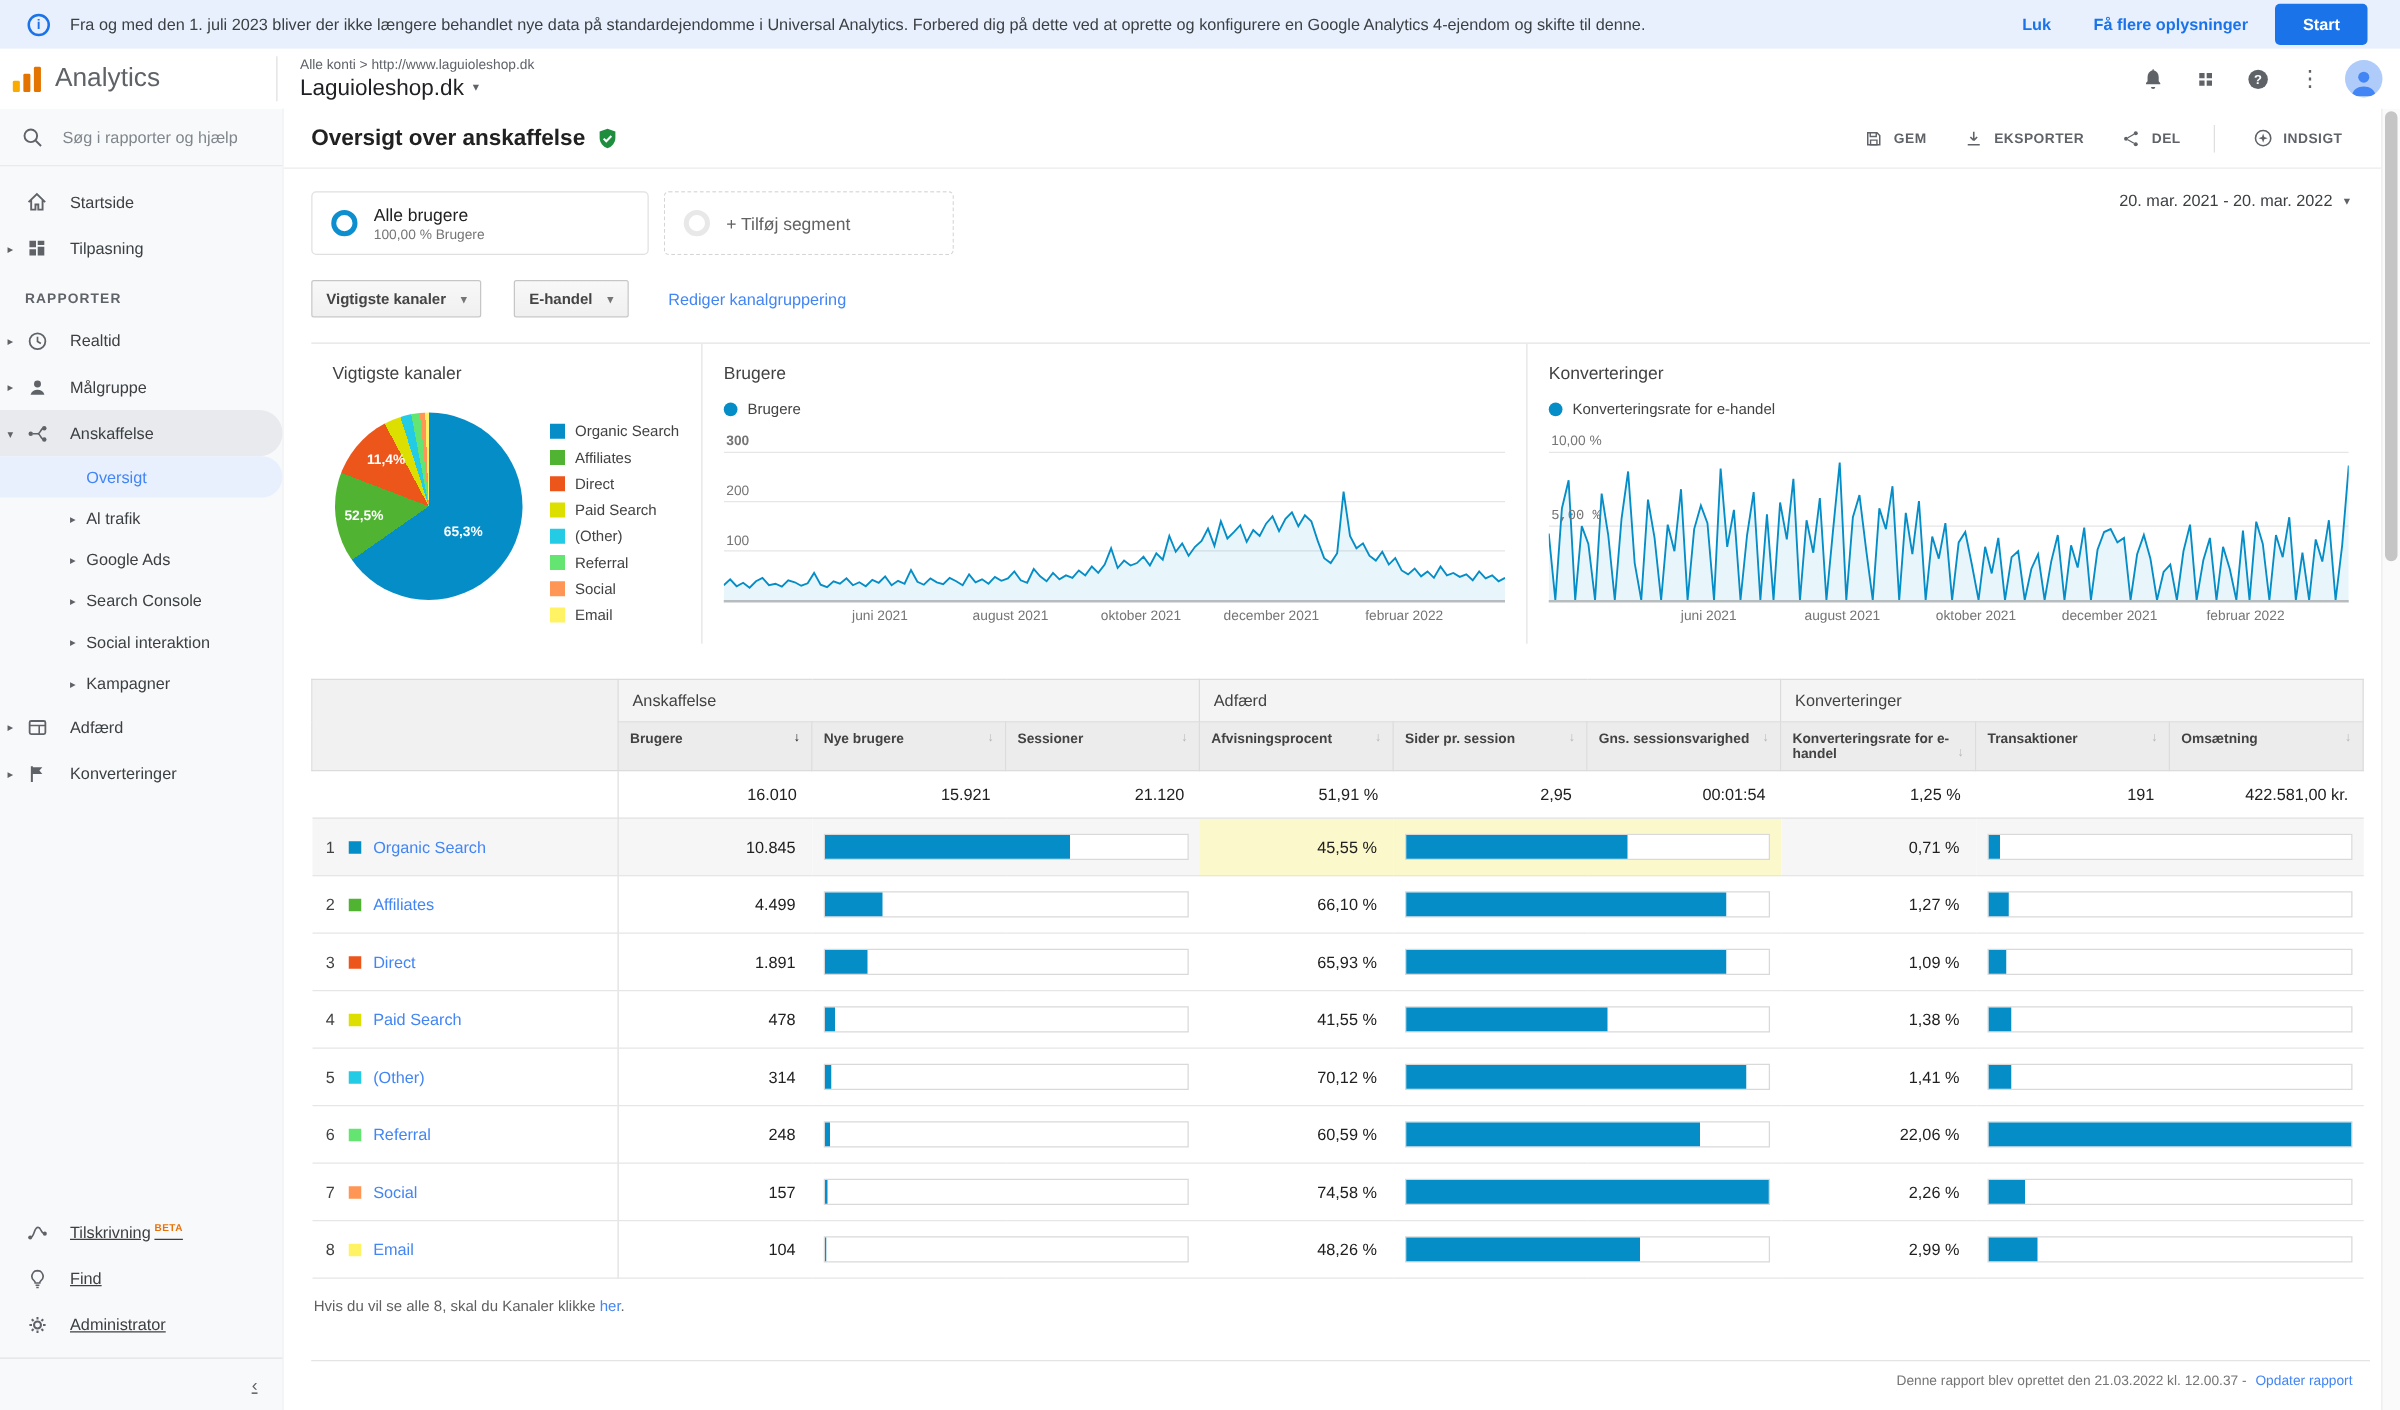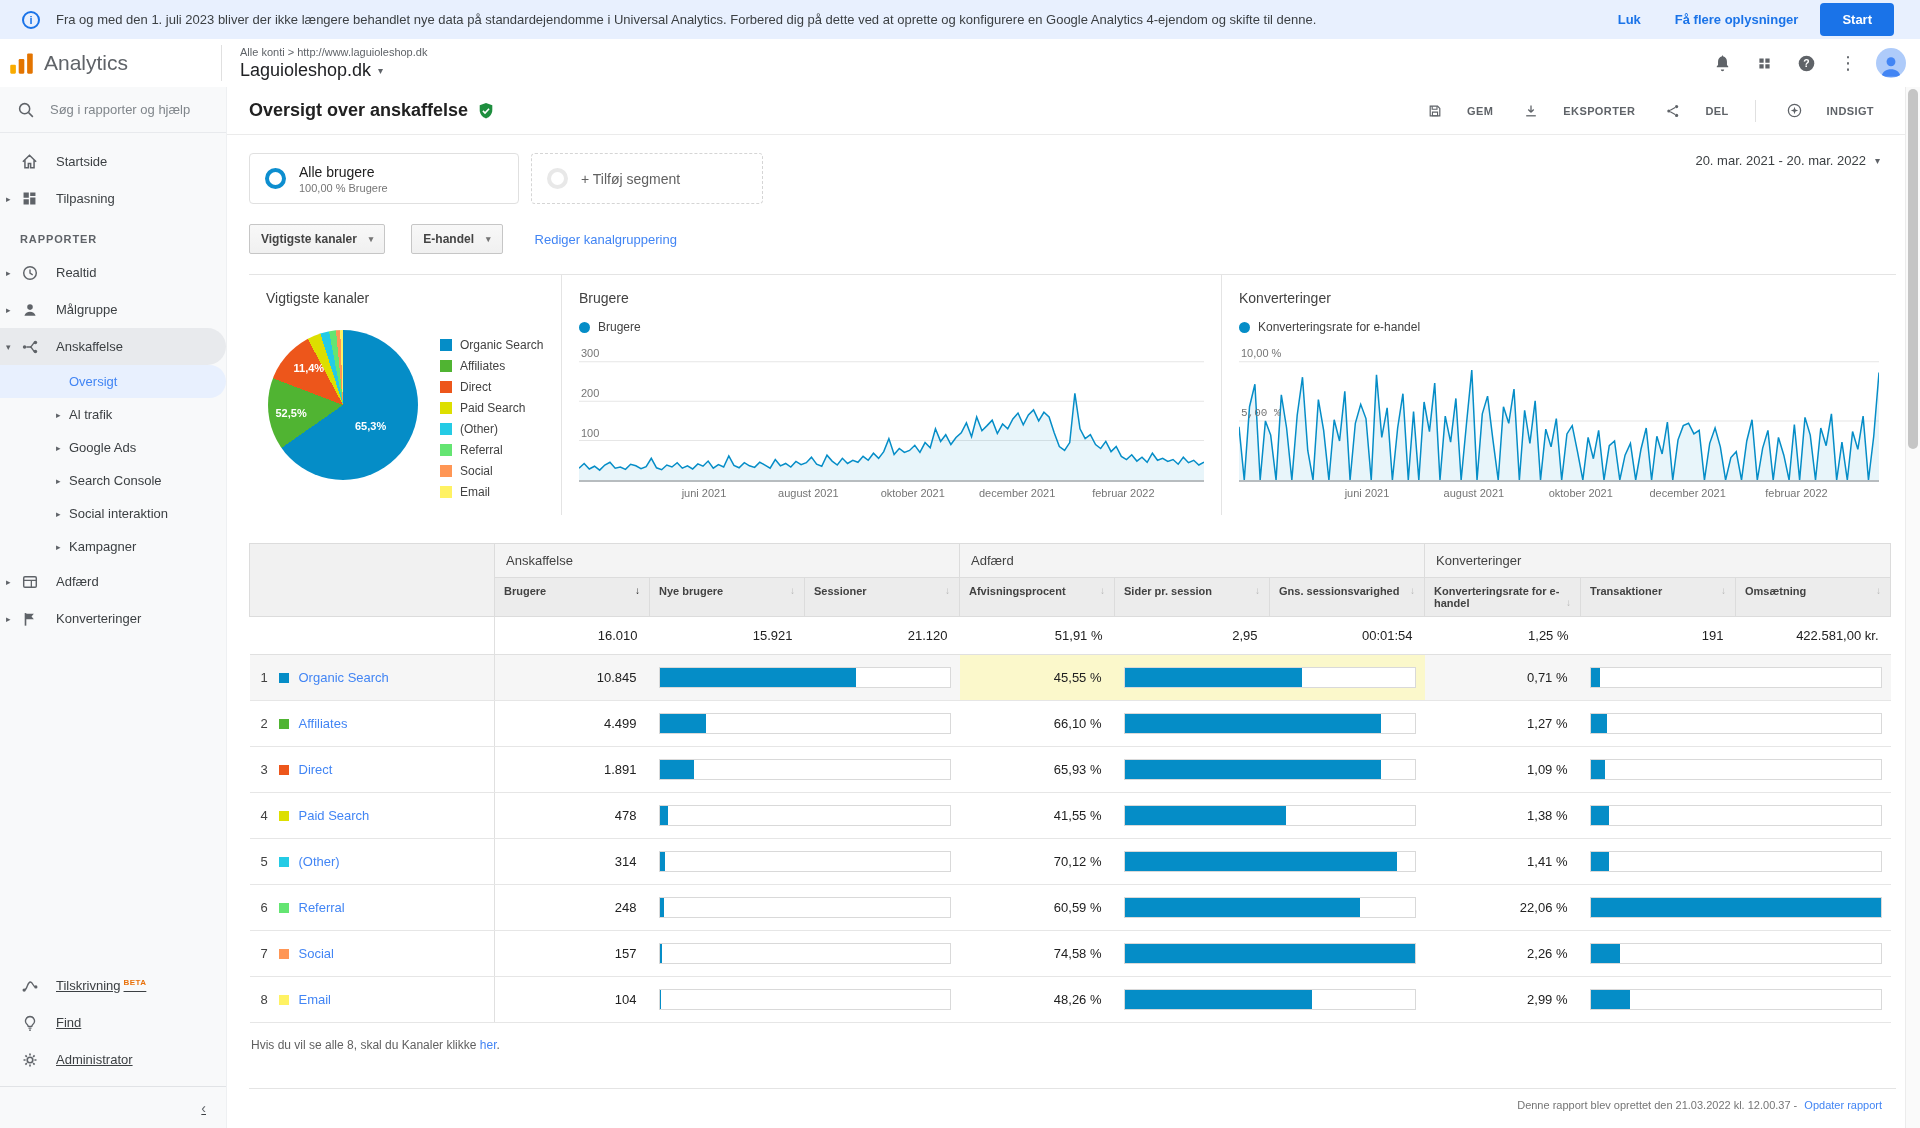--- a/index.html
+++ b/index.html
@@ -46,21 +46,21 @@
   .sub-active { background:#e8f0fe; color:#4285f4; border-radius:0 17px 17px 0; }
   .nav-bottom { padding-bottom:0; }
   .beta { color:#e8710a; font-size:8px; font-weight:bold; vertical-align:super; margin-left:3px; letter-spacing:.4px; }
   .collapse-row { border-top:1px solid #e1e3e6; height:42px; display:flex; align-items:center; justify-content:flex-end; padding-right:20px; color:#5f6368; font-size:14px; cursor:pointer; margin-top:8px; }
 
   
   .main { flex:1; display:flex; flex-direction:column; background:#fff; position:relative; overflow:hidden; }
   .report-header { height:48px; min-height:48px; border-bottom:1px solid #ebebeb; display:flex; align-items:center; padding:0 46px 0 22px; }
   .report-title { font-size:18px; font-weight:bold; color:#212121; display:flex; align-items:center; gap:9px; }
   .actions { margin-left:auto; display:flex; align-items:center; }
-  .action { display:flex; align-items:center; gap:24px; font-size:11px; font-weight:bold; color:#5f6368; letter-spacing:.4px; margin-left:30px; cursor:pointer; }
+  .action { display:flex; align-items:center; gap:8px; font-size:11px; font-weight:bold; color:#5f6368; letter-spacing:.4px; margin-left:30px; cursor:pointer; }
   .action svg { color:#5f6368; }
   .act-sep { width:1px; height:22px; background:#e0e0e0; margin-left:26px; }
 
   .report-body { flex:1; padding:16px 24px 0 22px; position:relative; }
   .date-range { position:absolute; top:18px; right:40px; font-size:13px; color:#3c4043; display:flex; align-items:center; gap:9px; cursor:pointer; }
 
   .segments { display:flex; gap:12px; margin:2px 0 20px; }
   .seg-card { width:270px; height:51px; border:1px solid #e0e0e0; border-radius:4px; background:#fff; display:flex; align-items:center; gap:13px; padding:0 15px; cursor:pointer; }
   .seg-ring { width:21px; height:21px; min-width:21px; border-radius:50%; border:4px solid #0d8ecf; }
   .seg-name { font-size:14px; color:#212121; }
@@ -470,21 +470,21 @@
                 <svg viewBox="0 0 620 132" preserveAspectRatio="none" style="width:100%;height:100%;display:block">
                   <line x1="0" y1="92.0" x2="620" y2="92.0" stroke="#e6e6e6" stroke-width="1" vector-effect="non-scaling-stroke"></line>
                   <line x1="0" y1="52.0" x2="620" y2="52.0" stroke="#e6e6e6" stroke-width="1" vector-effect="non-scaling-stroke"></line>
                   <line x1="0" y1="12.0" x2="620" y2="12.0" stroke="#e6e6e6" stroke-width="1" vector-effect="non-scaling-stroke"></line>
                   <polygon points="0,132 0.0,120.0 5.1,115.2 10.2,120.8 15.4,118.0 20.5,122.0 25.6,116.8 30.7,114.0 35.9,120.0 41.0,118.8 46.1,121.2 51.2,116.0 56.4,117.6 61.5,120.4 66.6,118.4 71.7,110.0 76.9,119.6 82.0,121.6 87.1,116.8 92.2,118.8 97.4,114.4 102.5,120.0 107.6,117.6 112.7,120.8 117.9,115.6 123.0,118.0 128.1,112.8 133.2,120.0 138.3,116.4 143.5,118.8 148.6,107.6 153.7,117.2 158.8,119.6 164.0,114.4 169.1,117.6 174.2,119.2 179.3,114.0 184.5,116.8 189.6,120.0 194.7,111.2 199.8,117.6 205.0,115.2 210.1,118.8 215.2,113.2 220.3,116.4 225.5,114.4 230.6,108.8 235.7,116.0 240.8,118.0 246.0,106.8 251.1,112.8 256.2,116.8 261.3,110.0 266.4,115.2 271.6,112.0 276.7,114.0 281.8,108.0 286.9,112.0 292.1,104.8 297.2,110.0 302.3,103.2 307.4,90.0 312.6,106.0 317.7,100.0 322.8,104.0 327.9,102.0 333.1,96.8 338.2,104.0 343.3,94.0 348.4,99.2 353.6,80.0 358.7,92.8 363.8,86.0 368.9,96.0 374.0,88.8 379.2,84.0 384.3,74.0 389.4,88.0 394.5,68.0 399.7,82.0 404.8,76.8 409.9,71.2 415.0,84.8 420.2,75.2 425.3,80.0 430.4,70.0 435.5,64.0 440.7,76.0 445.8,66.0 450.9,60.8 456.0,72.0 461.2,63.2 466.3,68.0 471.4,84.0 476.5,98.0 481.7,102.0 486.8,94.0 491.9,44.0 497.0,80.0 502.1,90.0 507.3,86.0 512.4,96.0 517.5,100.0 522.6,92.8 527.8,103.2 532.9,98.0 538.0,108.0 543.1,111.2 548.3,106.4 553.4,112.8 558.5,108.8 563.6,114.0 568.8,104.8 573.9,112.0 579.0,110.0 584.1,113.2 589.3,111.2 594.4,116.0 599.5,108.8 604.6,114.4 609.8,112.0 614.9,116.8 620.0,114.0 620,132" fill="rgba(5,141,199,0.09)"></polygon>
                   <polyline points="0.0,120.0 5.1,115.2 10.2,120.8 15.4,118.0 20.5,122.0 25.6,116.8 30.7,114.0 35.9,120.0 41.0,118.8 46.1,121.2 51.2,116.0 56.4,117.6 61.5,120.4 66.6,118.4 71.7,110.0 76.9,119.6 82.0,121.6 87.1,116.8 92.2,118.8 97.4,114.4 102.5,120.0 107.6,117.6 112.7,120.8 117.9,115.6 123.0,118.0 128.1,112.8 133.2,120.0 138.3,116.4 143.5,118.8 148.6,107.6 153.7,117.2 158.8,119.6 164.0,114.4 169.1,117.6 174.2,119.2 179.3,114.0 184.5,116.8 189.6,120.0 194.7,111.2 199.8,117.6 205.0,115.2 210.1,118.8 215.2,113.2 220.3,116.4 225.5,114.4 230.6,108.8 235.7,116.0 240.8,118.0 246.0,106.8 251.1,112.8 256.2,116.8 261.3,110.0 266.4,115.2 271.6,112.0 276.7,114.0 281.8,108.0 286.9,112.0 292.1,104.8 297.2,110.0 302.3,103.2 307.4,90.0 312.6,106.0 317.7,100.0 322.8,104.0 327.9,102.0 333.1,96.8 338.2,104.0 343.3,94.0 348.4,99.2 353.6,80.0 358.7,92.8 363.8,86.0 368.9,96.0 374.0,88.8 379.2,84.0 384.3,74.0 389.4,88.0 394.5,68.0 399.7,82.0 404.8,76.8 409.9,71.2 415.0,84.8 420.2,75.2 425.3,80.0 430.4,70.0 435.5,64.0 440.7,76.0 445.8,66.0 450.9,60.8 456.0,72.0 461.2,63.2 466.3,68.0 471.4,84.0 476.5,98.0 481.7,102.0 486.8,94.0 491.9,44.0 497.0,80.0 502.1,90.0 507.3,86.0 512.4,96.0 517.5,100.0 522.6,92.8 527.8,103.2 532.9,98.0 538.0,108.0 543.1,111.2 548.3,106.4 553.4,112.8 558.5,108.8 563.6,114.0 568.8,104.8 573.9,112.0 579.0,110.0 584.1,113.2 589.3,111.2 594.4,116.0 599.5,108.8 604.6,114.4 609.8,112.0 614.9,116.8 620.0,114.0" fill="none" stroke="#058dc7" stroke-width="1.5" vector-effect="non-scaling-stroke"></polyline>
                 </svg>
               </div>
               <span class="ytick" style="top: 77px;">100</span>
               <span class="ytick" style="top: 37px;">200</span>
-              <span class="ytick" style="top: -3px;">300</span>
+              <span class="ytick" style="top: -3px; font-weight: bold;">300</span>
             </div>
           <div class="xrow" id="chart-users-x">
               <span class="xtick" style="left: 20%;">juni 2021</span>
               <span class="xtick" style="left: 36.7%;">august 2021</span>
               <span class="xtick" style="left: 53.4%;">oktober 2021</span>
               <span class="xtick" style="left: 70.1%;">december 2021</span>
               <span class="xtick" style="left: 87.1%;">februar 2022</span>
             </div>
         </div>
         <div class="panel panel-3">

